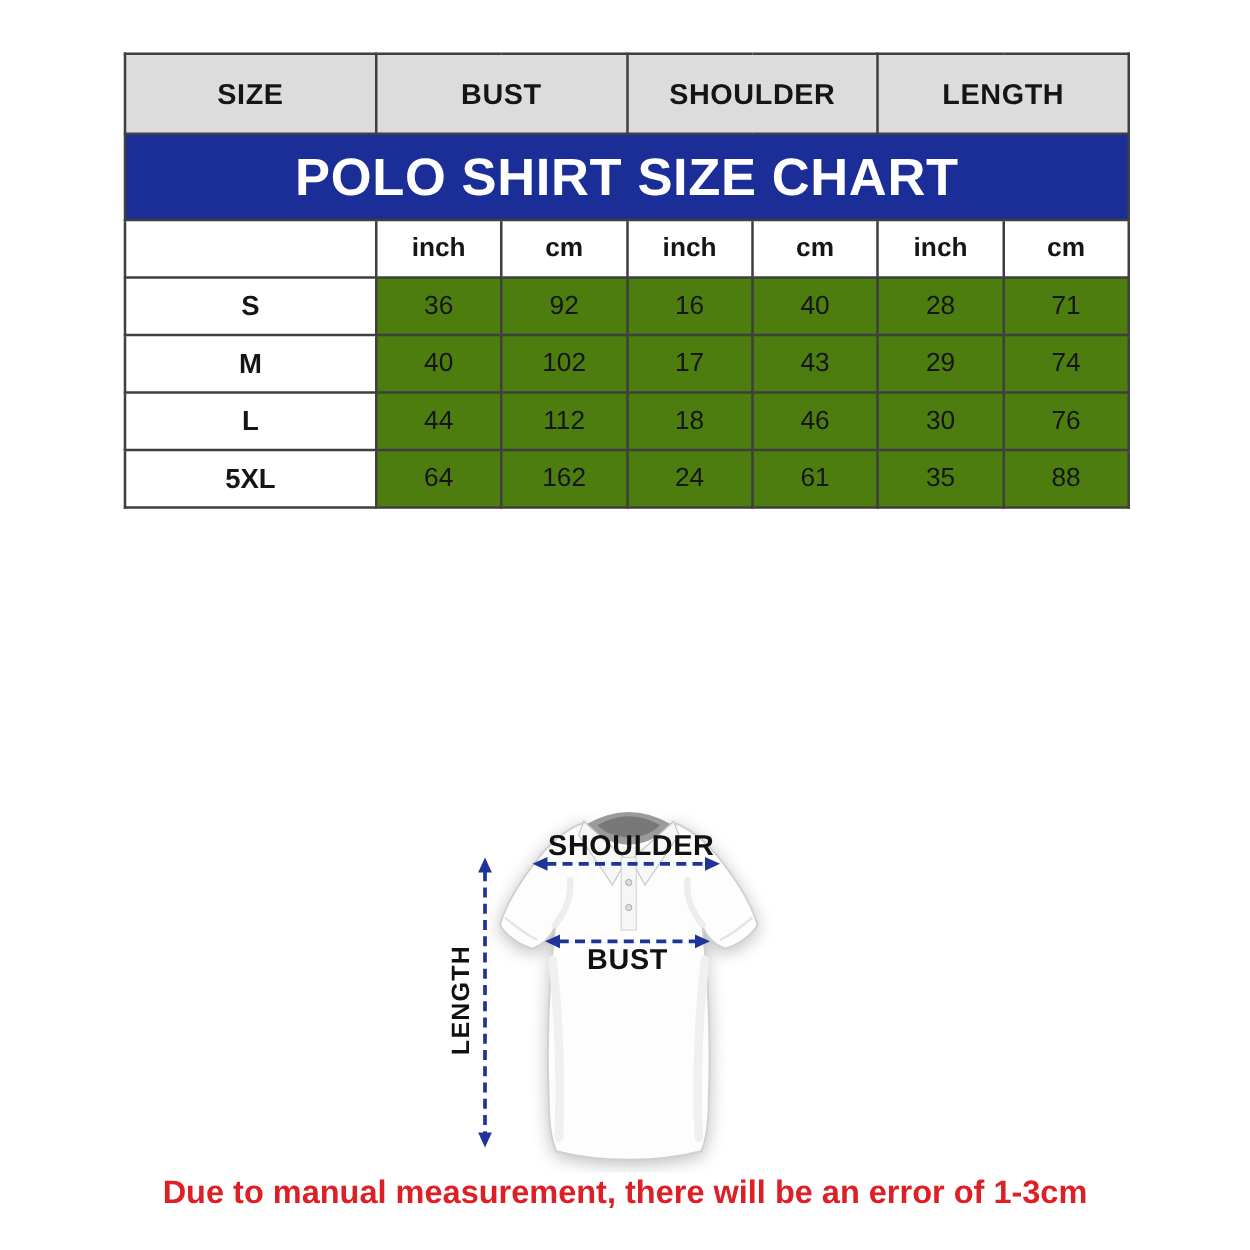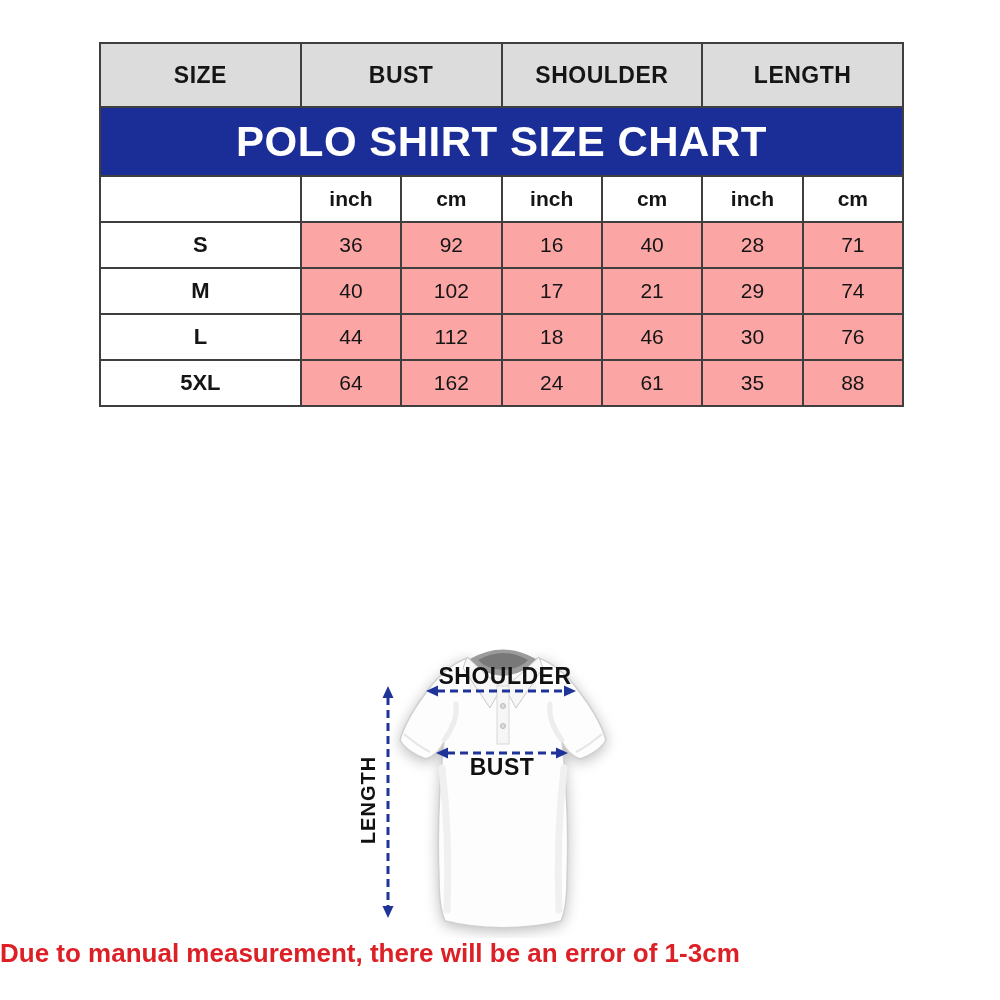--- a/index.html
+++ b/index.html
@@ -41,35 +41,35 @@
     height:64px;
   }
   td.unit-cell{
     font-size:21px;font-weight:bold;height:46px;background:#fff;
   }
   td.empty-cell{background:#fff;}
   th.size-cell{
     font-size:22px;font-weight:bold;height:46px;background:#fff;
   }
   td.value-cell{
-    font-size:21px;font-weight:normal;background:#fca5a5;
+    font-size:21px;font-weight:normal;background:#4d7c0f;
   }
   .diagram{
     position:absolute;left:330px;top:628px;width:340px;height:310px;
   }
   .diagram-label{
     font-family:"Liberation Sans", sans-serif;
     font-weight:bold;fill:#111111;
   }
   .shirt-body{filter:drop-shadow(0 3px 7px rgba(110,110,110,0.45));}
   .dash-line{stroke:var(--arrow-navy);stroke-width:3;stroke-dasharray:8 5;fill:none;}
   .arrow-head{fill:var(--arrow-navy);stroke:none;}
   .note{
     position:absolute;left:0;top:938px;width:1000px;
-    text-align:left;
+    text-align:center;
     font-size:26px;font-weight:bold;color:var(--note-red);
   }
 </style>
 </head>
 <body>
 
 <div class="table-wrap">
   <table class="size-chart">
     <colgroup>
       <col style="width:25%">
@@ -106,21 +106,21 @@
       <td class="value-cell">16</td>
       <td class="value-cell">40</td>
       <td class="value-cell">28</td>
       <td class="value-cell">71</td>
     </tr>
     <tr>
       <th class="size-cell">M</th>
       <td class="value-cell">40</td>
       <td class="value-cell">102</td>
       <td class="value-cell">17</td>
-      <td class="value-cell">21</td>
+      <td class="value-cell">43</td>
       <td class="value-cell">29</td>
       <td class="value-cell">74</td>
     </tr>
     <tr>
       <th class="size-cell">L</th>
       <td class="value-cell">44</td>
       <td class="value-cell">112</td>
       <td class="value-cell">18</td>
       <td class="value-cell">46</td>
       <td class="value-cell">30</td>

